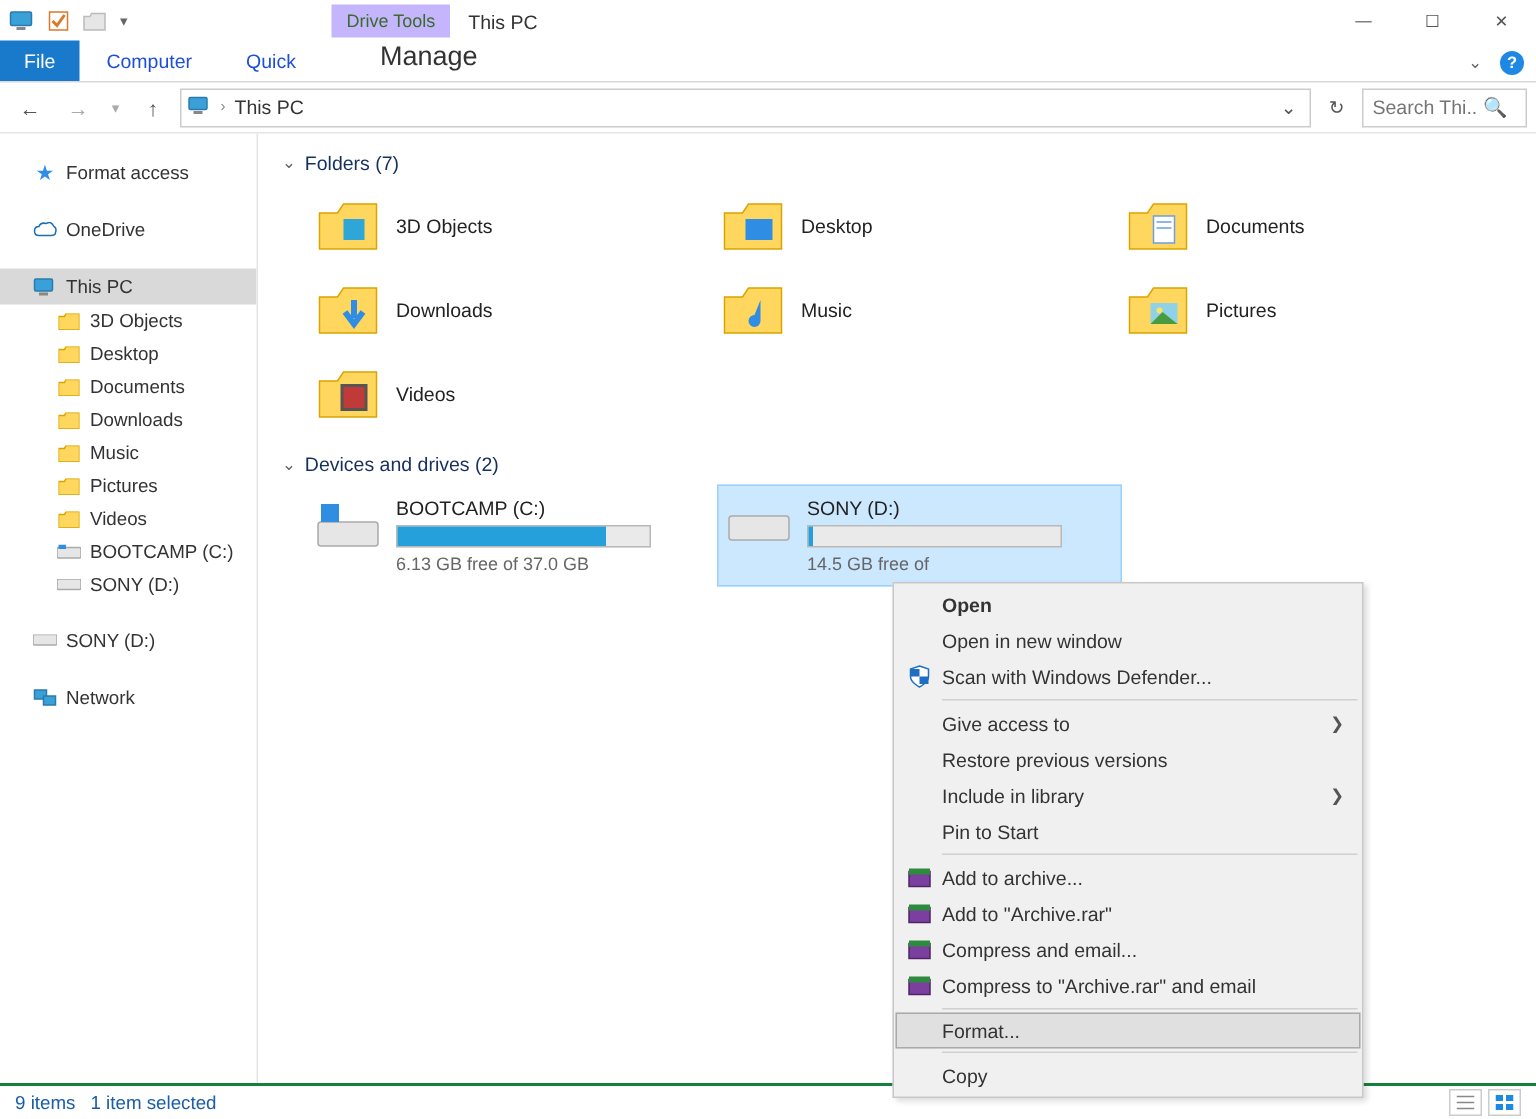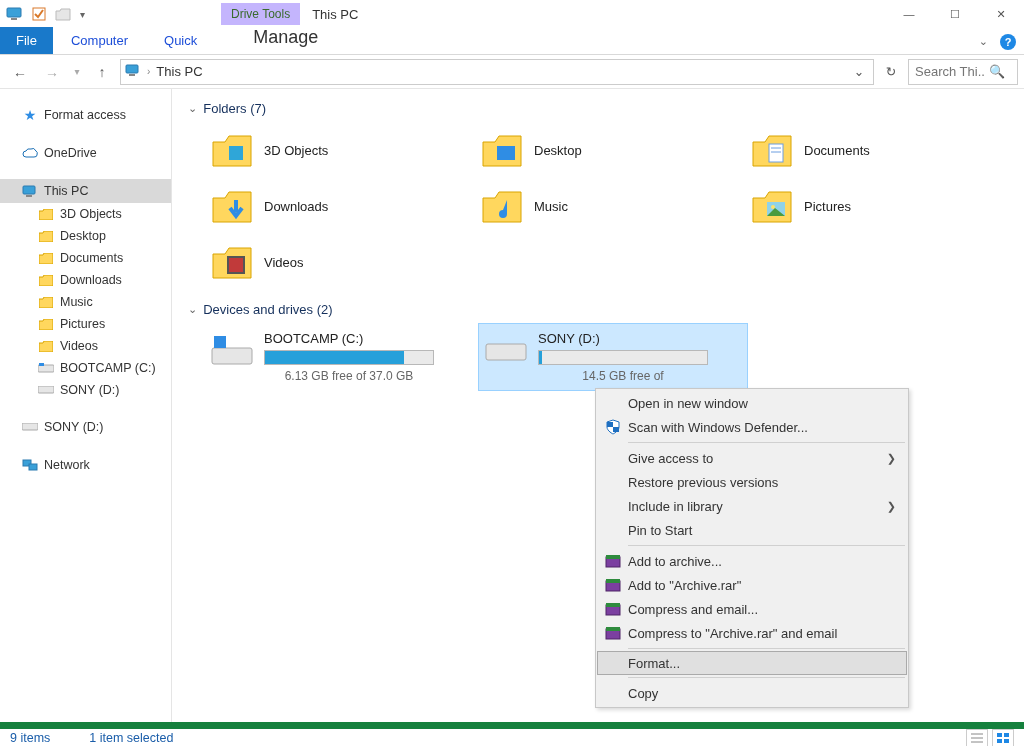--- a/index.html
+++ b/index.html
@@ -65,33 +65,33 @@
 
   .drive-grid { padding-left:24px; display:flex; gap:4px; position:relative;}
   .drive-item { width:270px; display:flex; gap:8px; padding:8px 4px; align-items:flex-start;}
   .drive-item.selected { background:#cce8ff; border:1px solid #99d1ff; padding:7px 3px;}
   .drive-icon { width:48px; height:40px; display:flex; align-items:center; justify-content:center; }
   .drive-info { display:flex; flex-direction:column; gap:4px; }
   .drive-name { font-size:13px; color:#222; }
   .drive-bar { width:170px; height:15px; border:1px solid #b8b8b8; background:#eaeaea; position:relative;}
   .drive-fill { height:100%; background:#26a0da; }
   .drive-fill.sel { background:#26a0da; }
-  .drive-free { font-size:12px; color:#666;text-align:center; }
+  .drive-free { font-size:12px; color:#666; }
 
   
   .context-menu { position:absolute; left:595px; top:388px; width:314px; background:#f0f0f0; border:1px solid #c8c8c8; box-shadow:2px 2px 4px rgba(0,0,0,.15); padding:2px; z-index:100;}
   .cm-item { height:24px; display:flex; align-items:center; padding-left:30px; gap:6px; font-size:13px; position:relative;}
   .cm-item.bold { font-weight:600; }
   .cm-item.hover { background:#e0e0e0; border:1px solid #aaa; margin:-1px; }
   .cm-sep { height:1px; background:#d0d0d0; margin:3px 1px 3px 30px;}
   .cm-icon { position:absolute; left:6px; width:18px; height:18px; display:flex;align-items:center;justify-content:center;}
   .cm-sub { margin-left:auto; padding-right:10px; color:#555; font-size:11px;}
 
   
-  .statusbar { height:24px; border-top:7px solid #15803d; display:flex; align-items:center; padding:0 10px; gap:39px; font-size:12.5px; color:#1a5da9;justify-content:space-between;}
+  .statusbar { height:24px; border-top:2px solid #15803d; display:flex; align-items:center; padding:0 10px; gap:10px; font-size:12.5px; color:#1a5da9;justify-content:space-between;}
   .status-spacer { flex:1; }
   .view-toggle { display:flex; gap:4px; }
   .vt-btn { width:22px;height:18px; border:1px solid #ccc; display:flex;align-items:center;justify-content:center; color:#777;}
 
   
   svg { display:block; }
 </style>
 </head>
 <body>
 
@@ -403,20 +403,23 @@
             </div>
           <span class="drive-free">14.5 GB free of</span>
         </div>
       </div>
     </div>
 
   </div>
 </div>
 
 <div class="context-menu">
+  <div class="cm-item bold">
+      <span>Open</span>
+    </div>
   <div class="cm-item">
       <span>Open in new window</span>
     </div>
   <div class="cm-item">
     <span class="cm-icon">
         <svg width="16" height="16" viewBox="0 0 16 16">
           <path d="M8 1 L14 3 V8 C14 12 8 15 8 15 C8 15 2 12 2 8 V3 Z" fill="#fff" stroke="#1e6fc1"></path>
           <rect x="2" y="3" width="6" height="5" fill="#1e6fc1"></rect>
           <rect x="8" y="8" width="6" height="5" fill="#1e6fc1"></rect>
         </svg>

